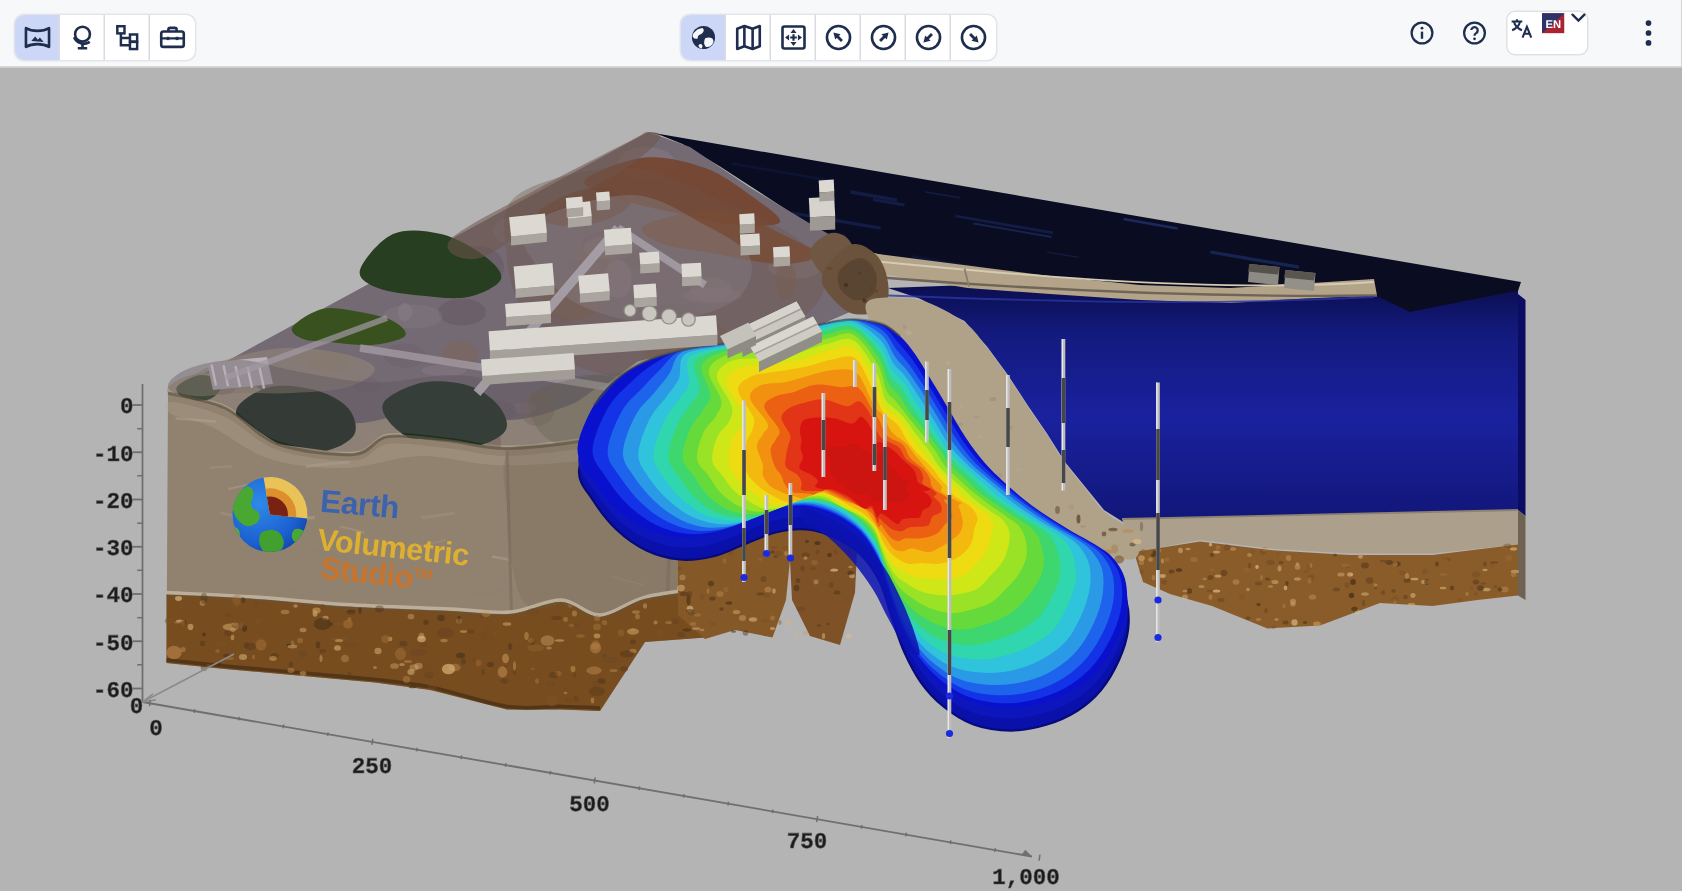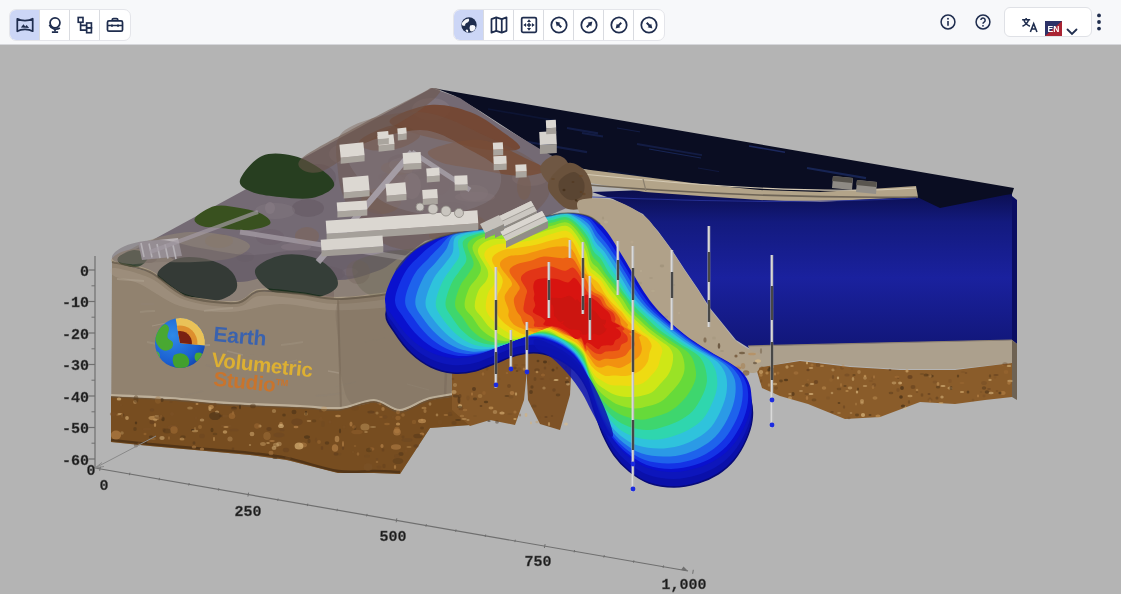--- a/index.html
+++ b/index.html
@@ -1,21 +1,21 @@
 <!DOCTYPE html>
 <html><head><meta charset="utf-8"><style>
 * { margin:0; padding:0; box-sizing:border-box; }
 html,body { width:1121px; height:594px; overflow:hidden; background:#b4b4b4; font-family:"Liberation Sans",sans-serif; }
 #hdr { position:absolute; left:0; top:0; width:1121px; height:45px; background:#f7f8fa; border-bottom:1px solid #d6d7db; }
 .group { display:flex; background:#fff; border:1px solid #e4e5ea; border-radius:7px; overflow:hidden; }
 .cell { width:30px; height:30px; display:flex; align-items:center; justify-content:center; border-right:1px solid #d9dbe0; }
 .cell:last-child { border-right:none; }
 .cell.sel { background:#ccd6f6; }
 .iconbtn { position:absolute; width:20px; height:20px; }
-#lang { position:absolute; left:1004px; top:7px; width:88px; height:30px; background:#fff; border:1px solid #dfe1e6; border-radius:6px; display:flex; align-items:flex-end; justify-content:center; gap:4px; }
+#lang { position:absolute; left:1004px; top:7px; width:55px; height:30px; background:#fff; border:1px solid #dfe1e6; border-radius:6px; display:flex; align-items:flex-start; justify-content:center; gap:4px; }
 #scene { position:absolute; left:0; top:45px; }
 </style></head>
 <body>
 
 <div id="hdr">
   <div style="position:absolute;left:9px;top:9px;">
       <div class="group">
         <div class="cell sel">
           <svg width="22" height="22" viewBox="0 0 24 24">
             <path d="M3.6 5.2 C8 7.8,16 7.8,20.4 5.2 V18.8 C16 16.2,8 16.2,3.6 18.8 Z" fill="none" stroke="#1f2d4e" stroke-width="1.9" stroke-linejoin="round"></path>

